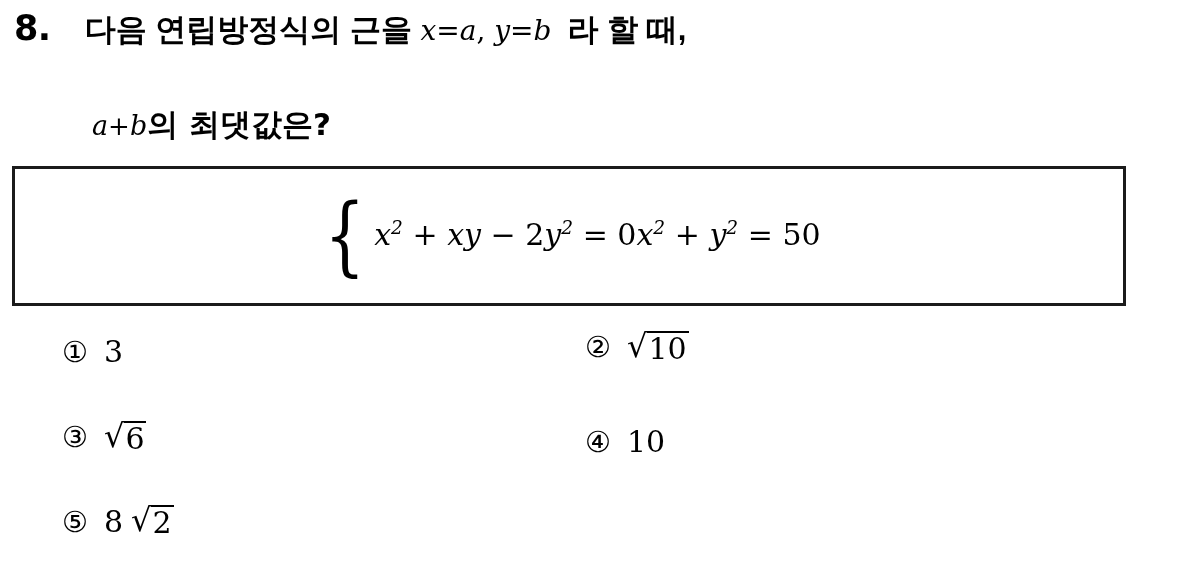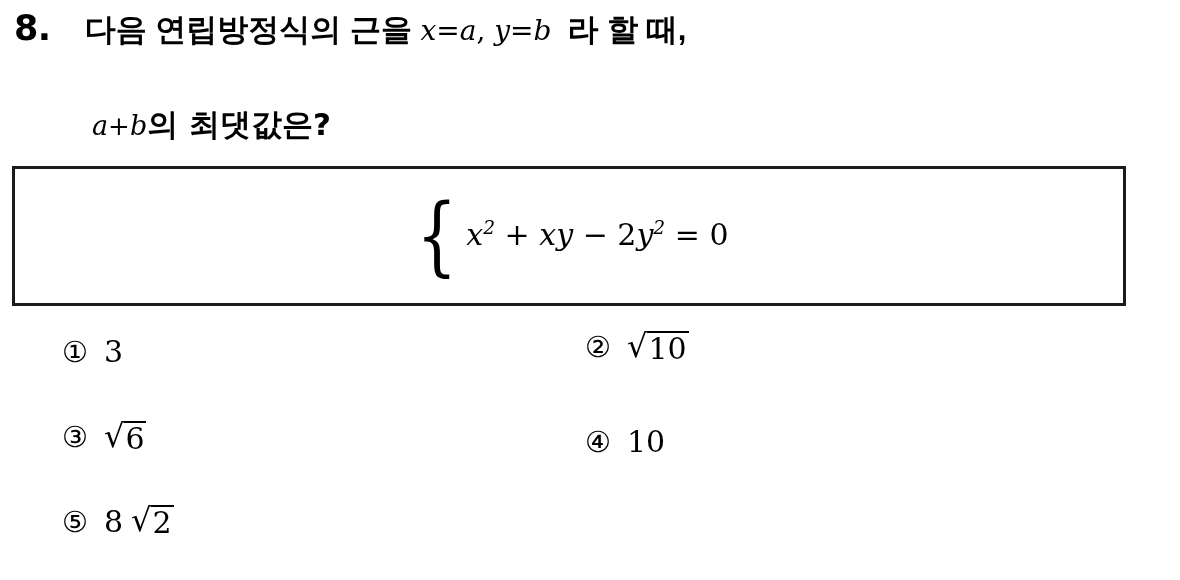--- a/index.html
+++ b/index.html
@@ -189,20 +189,23 @@
     </div>
   </div>
 
   <div class="eqbox">
     <div class="system">
       <span class="brace">{</span>
       <div class="eqlines">
         <div class="eqline">
           <span>x</span><sup class="sup">2</sup><span class="rom"> + </span><span>xy</span><span class="rom"> − 2</span><span>y</span><sup class="sup">2</sup><span class="rom"> = 0</span>
         </div>
+        <div class="eqline">
+          <span>x</span><sup class="sup">2</sup><span class="rom"> + </span><span>y</span><sup class="sup">2</sup><span class="rom"> = 50</span>
+        </div>
       </div>
     </div>
   </div>
 
   <div class="choices">
 
     <div class="choice c1">
       <span class="circnum">①</span>
       <span class="choice-text">3</span>
     </div>

